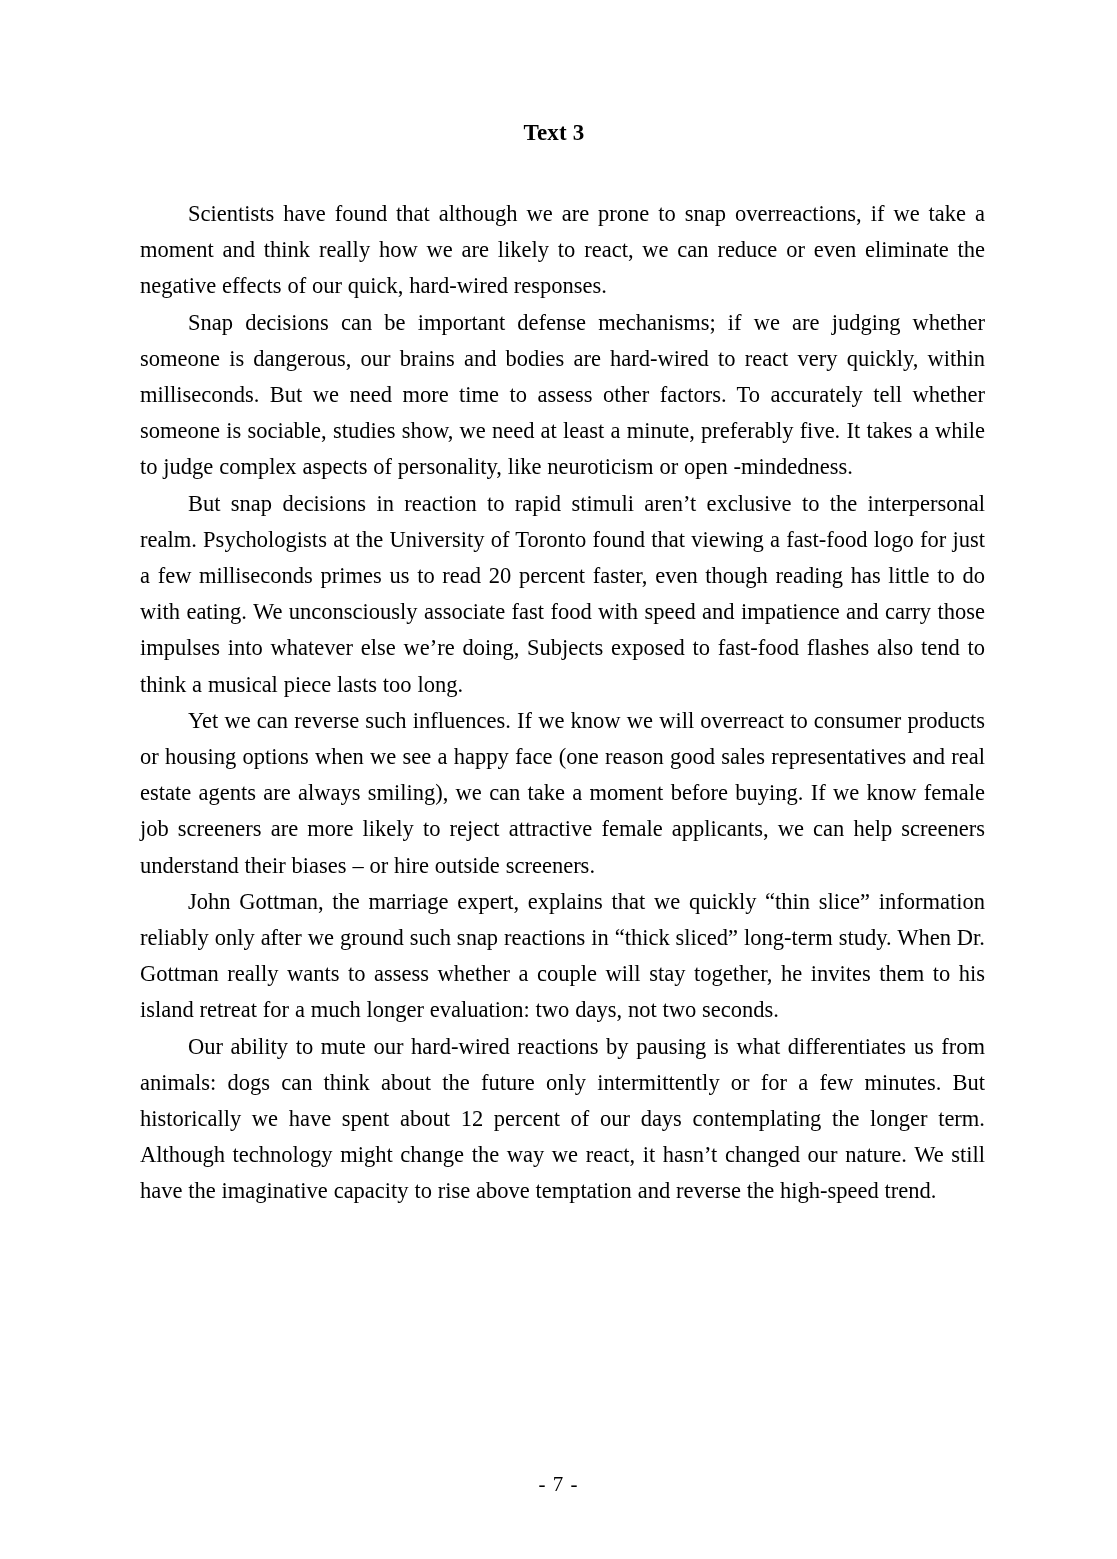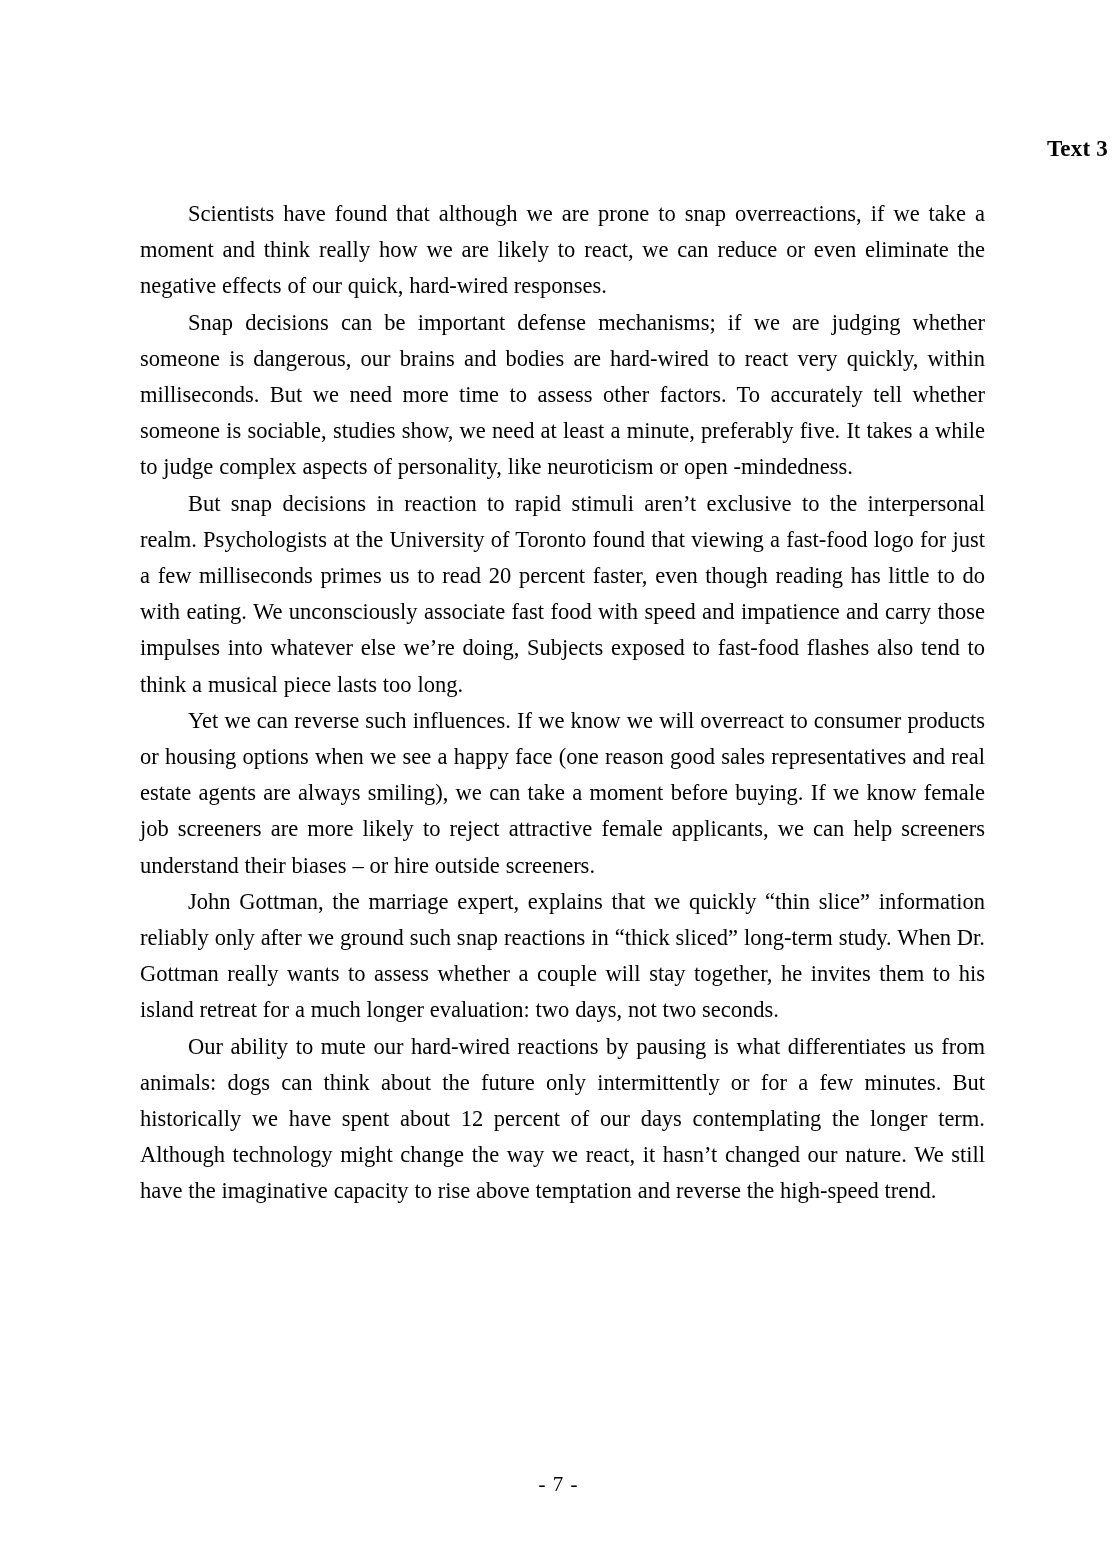--- a/index.html
+++ b/index.html
@@ -13,24 +13,24 @@
     width: 1117px;
     height: 1559px;
     margin: 0 auto;
     background: #ffffff;
     overflow: hidden;
     font-family: "Liberation Serif", "DejaVu Serif", serif;
     color: #000000;
   }
   .page-title {
     position: absolute;
-    top: 136px;
+    top: 120px;
     left: 0;
     width: 1108px;
-    text-align: right;
+    text-align: center;
     font-size: 23px;
     font-weight: bold;
     letter-spacing: 0.2px;
   }
   .body-block {
     position: absolute;
     top: 196px;
     left: 140px;
     width: 845px;
   }

